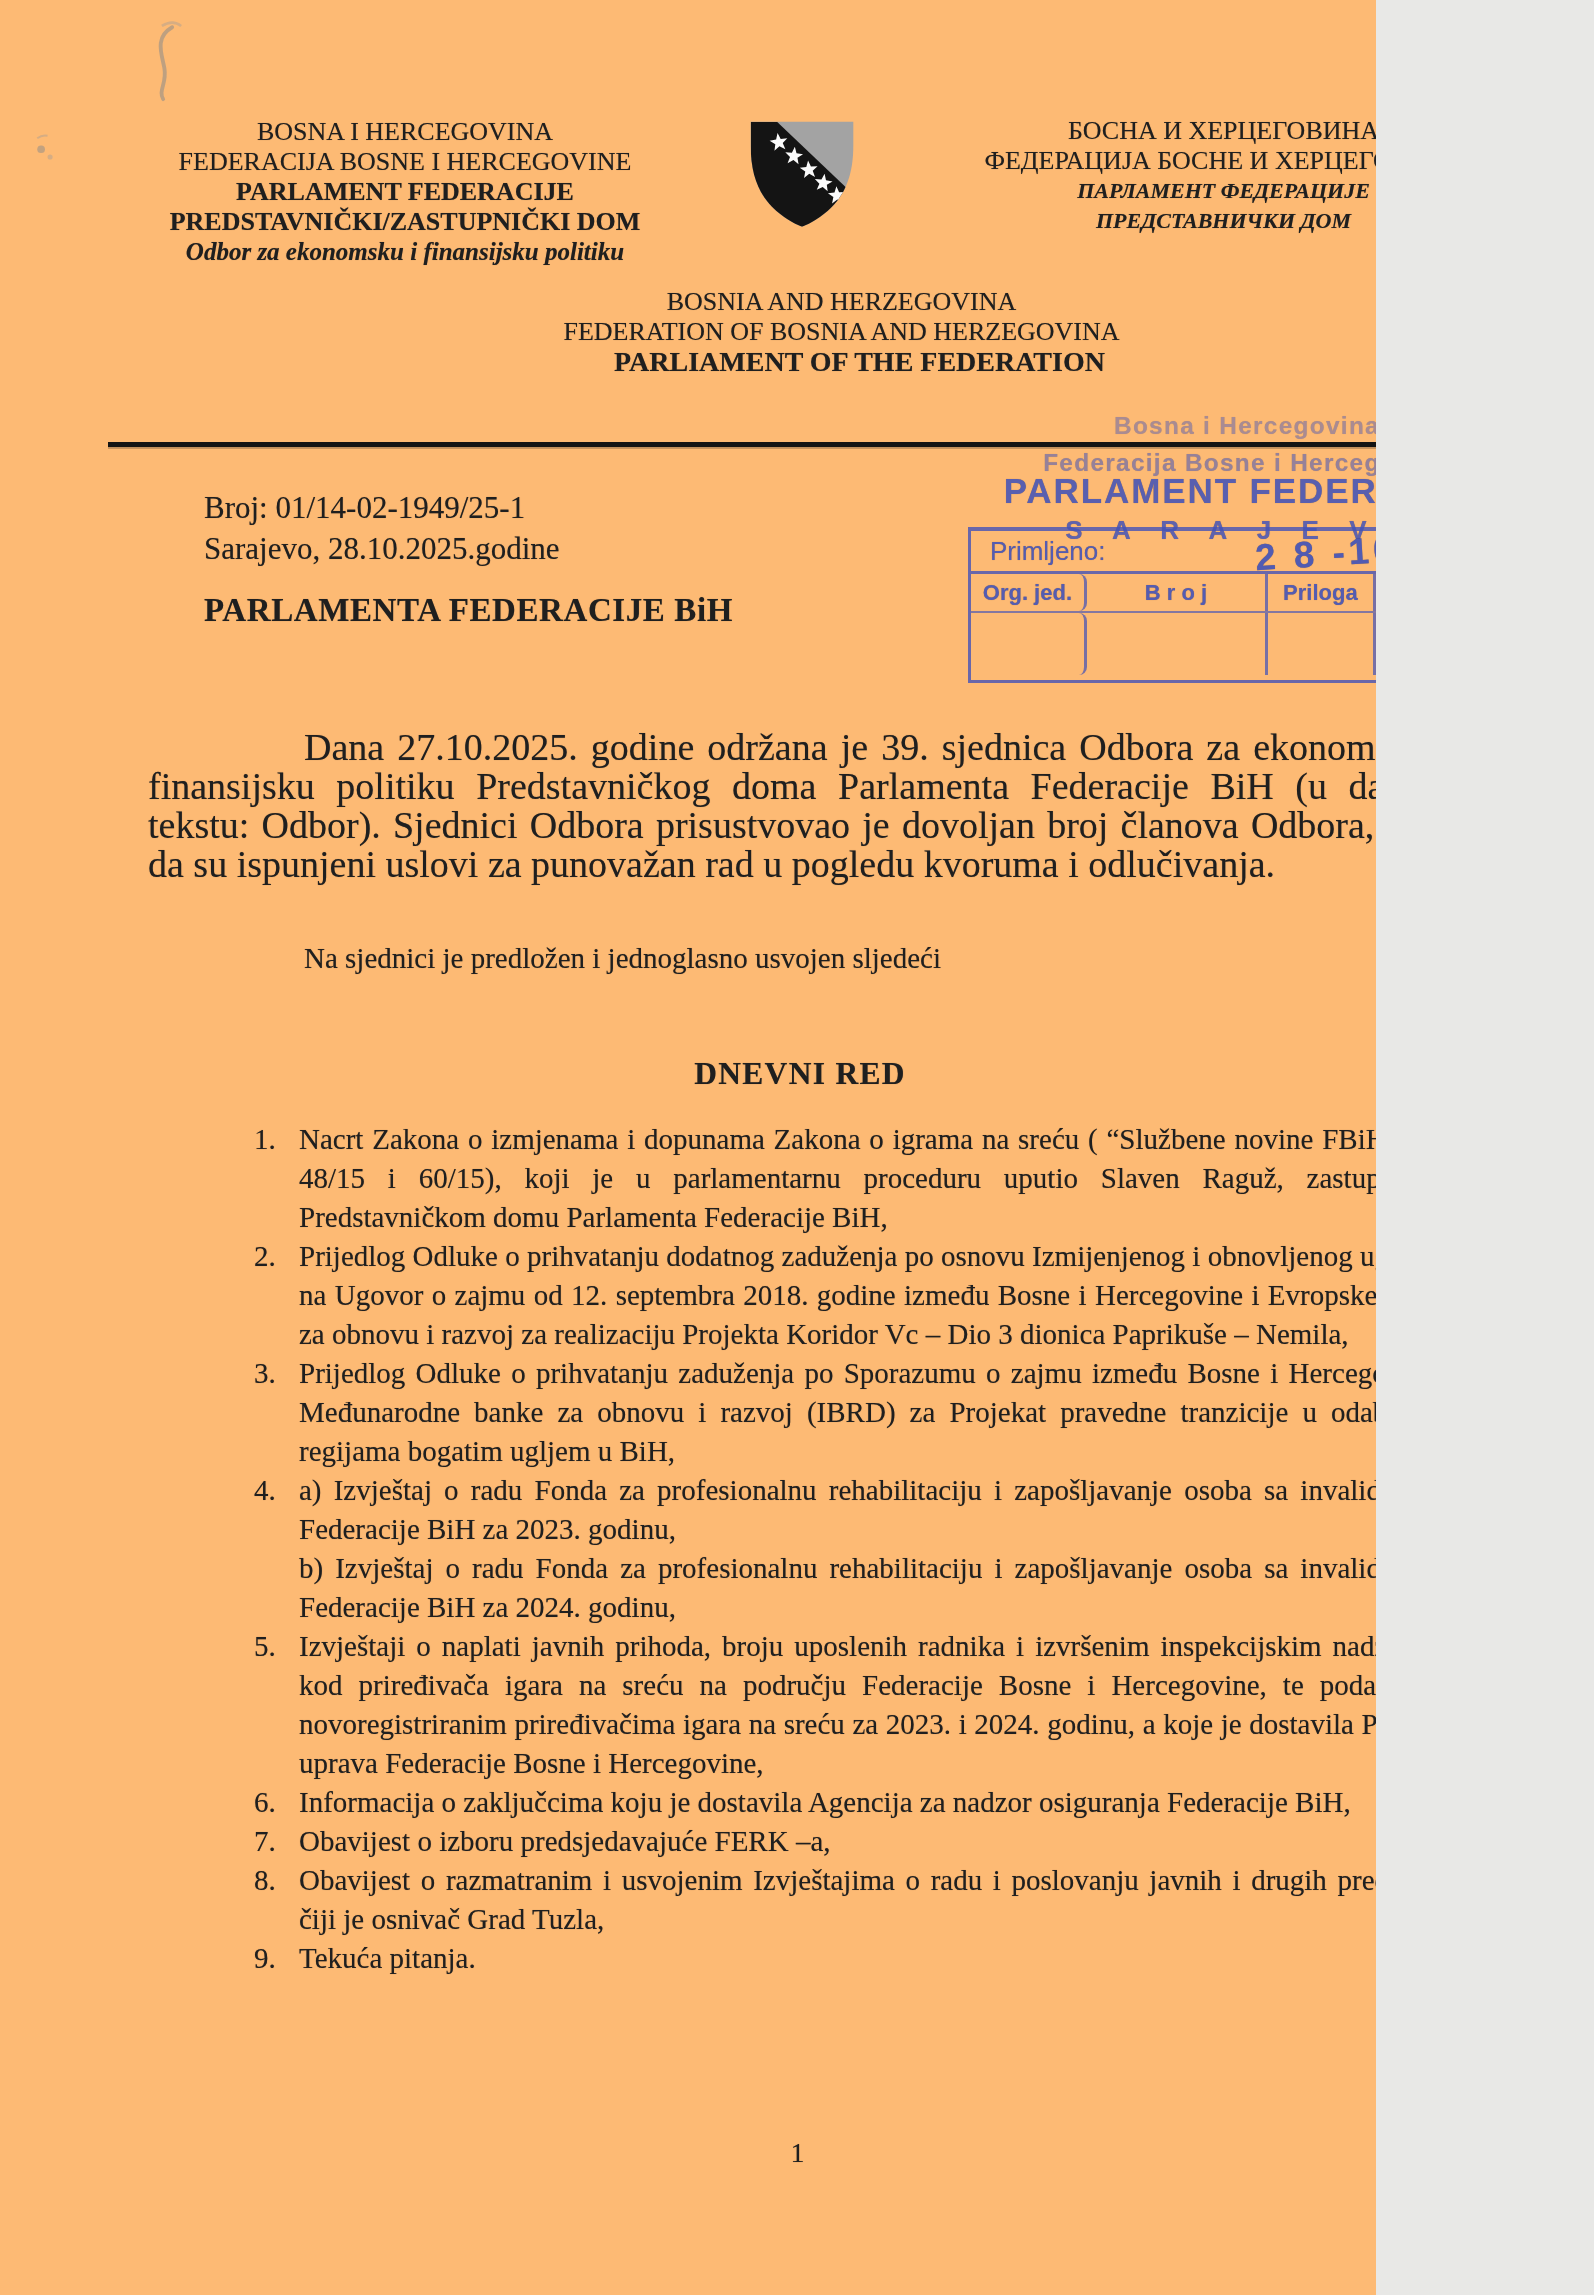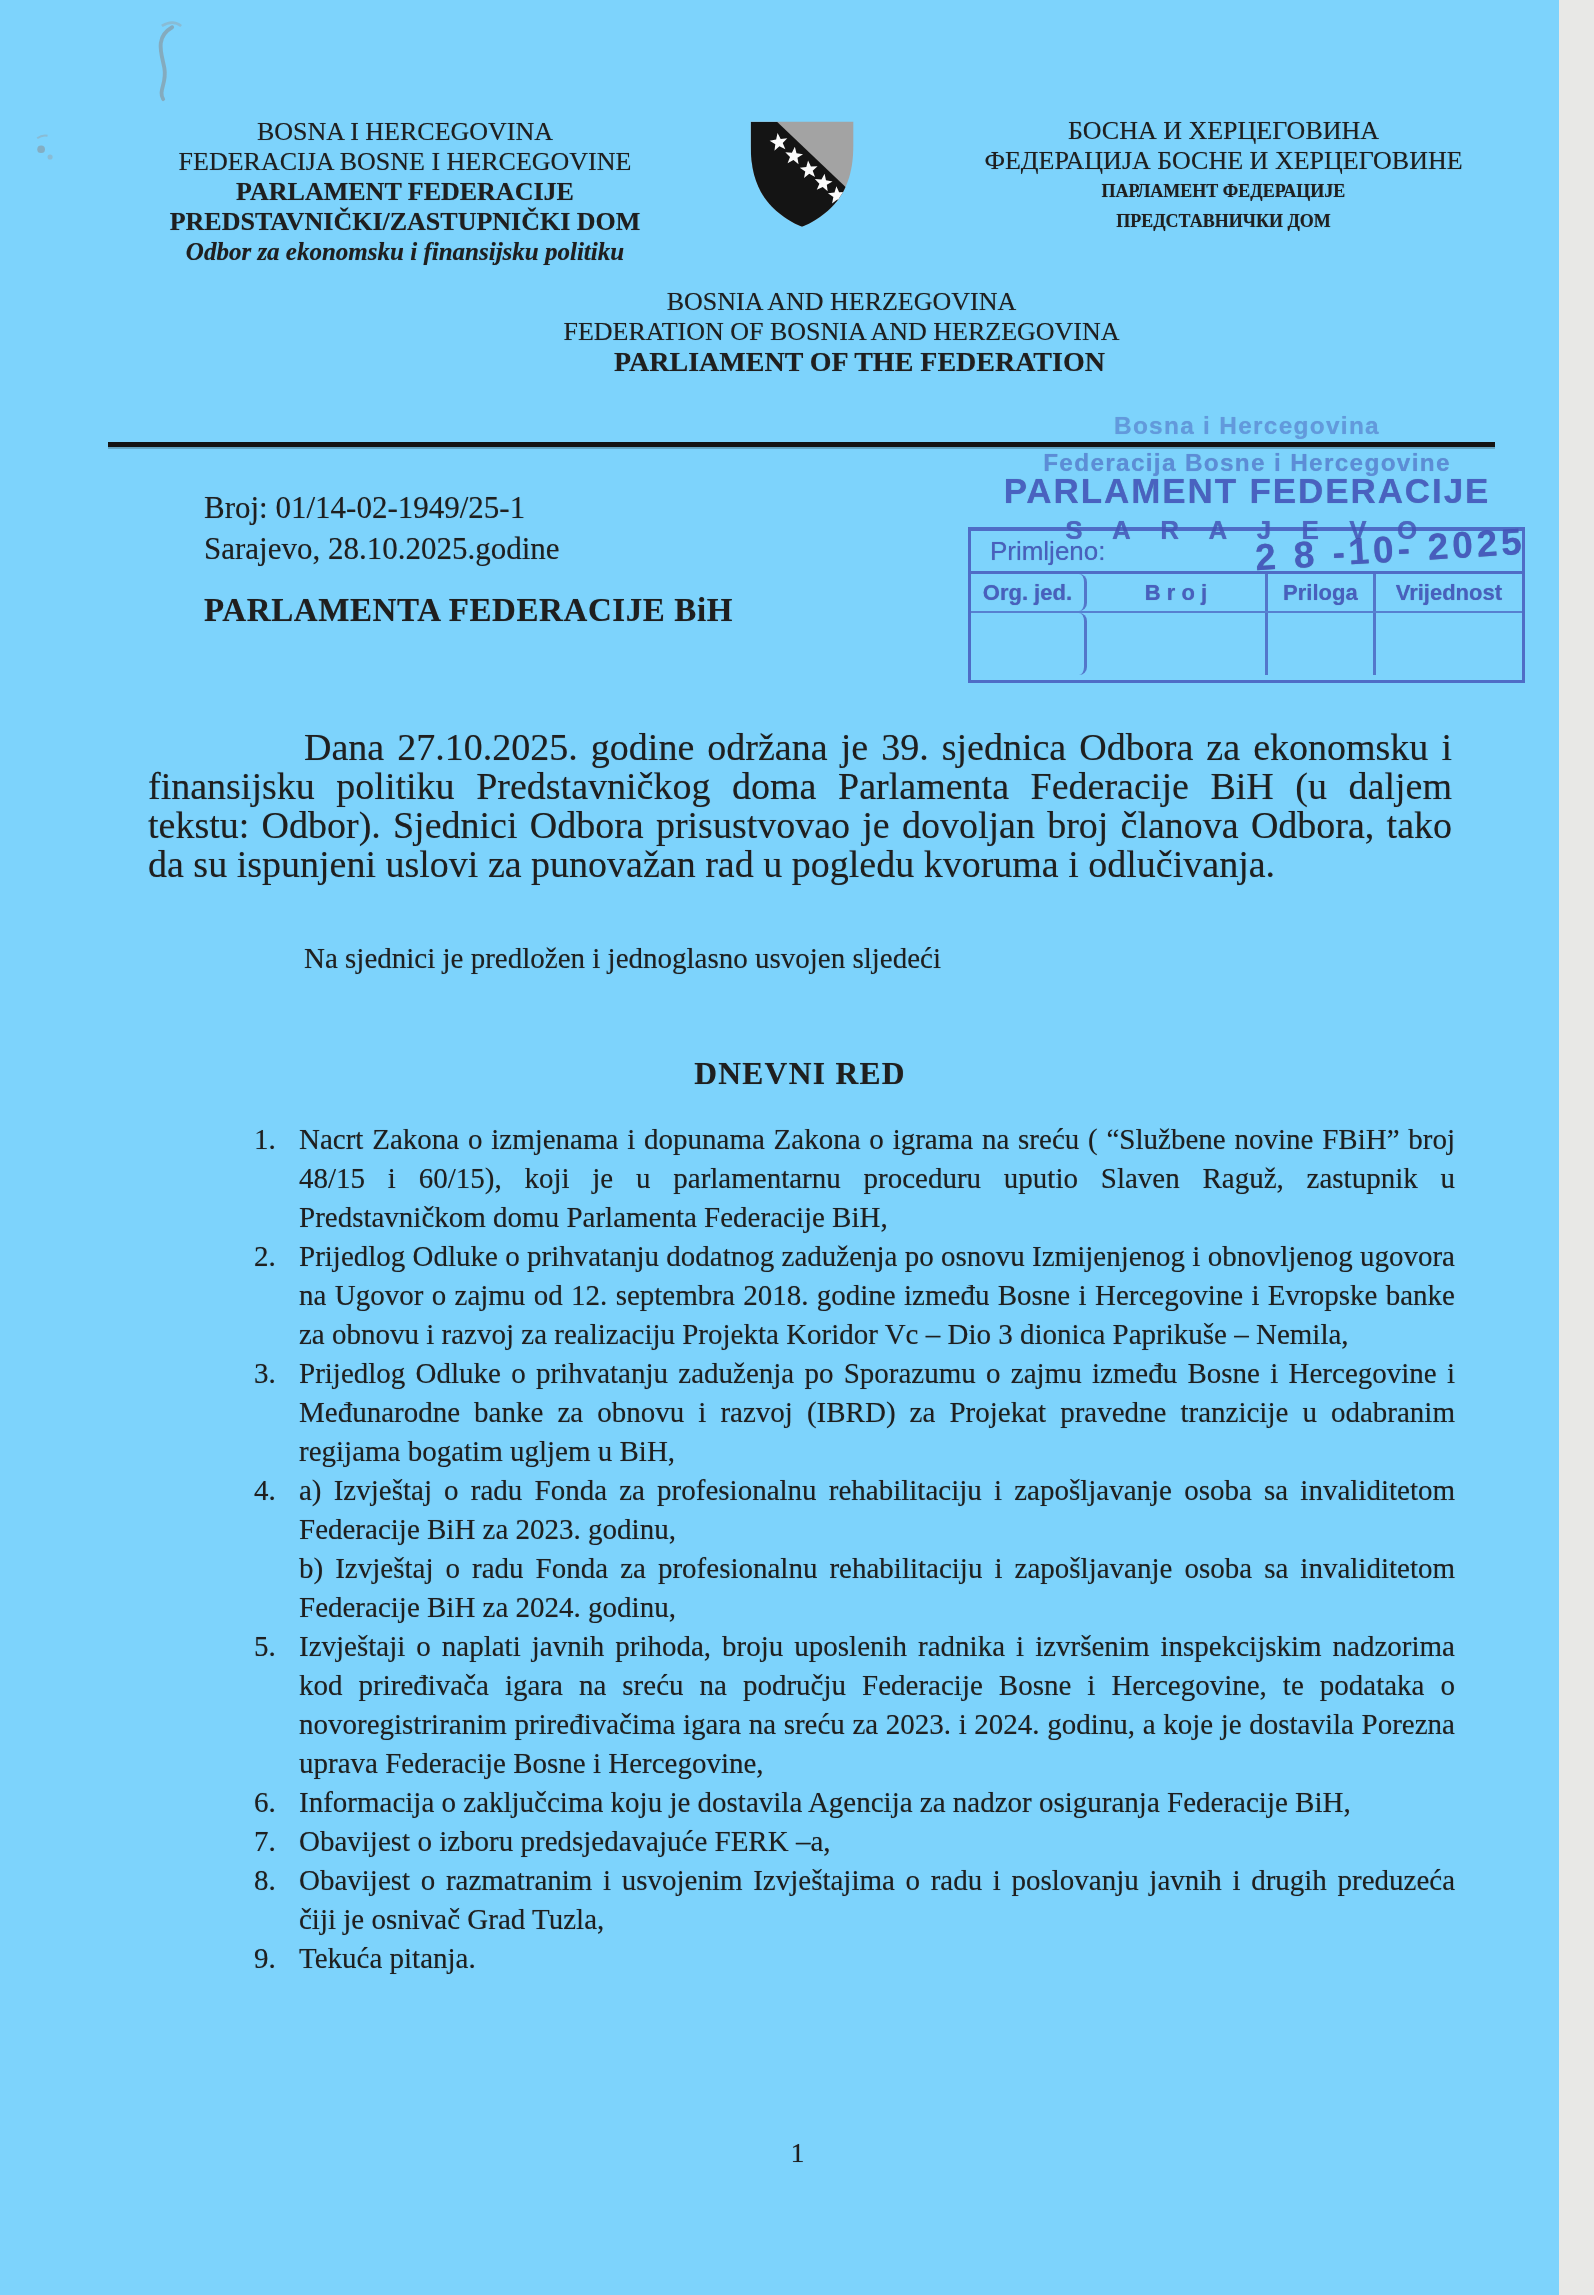--- a/index.html
+++ b/index.html
@@ -1,31 +1,31 @@
 <!DOCTYPE html>
 <html style="font-size:10.3px"><head>
 <meta charset="utf-8">
 <style>
   html,body{margin:0;padding:0;background:#e8e8e6;}
   .page{
     position:relative;
-    width:1559px;height:2295px;
-    background:#7dd3fc;
+    width:1376px;height:2295px;
+    background:#fdba74;
     font-family:"Liberation Serif", serif;
     color:#1f1f1f;
     overflow:hidden;
   }
   .scan{ text-shadow:0 0 0.8px rgba(25,25,25,0.45); }
 
   
   .hdr-left{position:absolute;left:106px;top:117px;width:598px;text-align:center;line-height:30px;font-size:26px;}
   .hdr-left .b{font-weight:bold;font-size:26px;}
   .hdr-left .bi{font-weight:bold;font-style:italic;font-size:25px;}
   .hdr-right{position:absolute;left:899px;top:116px;width:649px;text-align:center;line-height:30px;font-size:26px;}
-  .hdr-right .b{font-weight:bold;font-size:18px;}
+  .hdr-right .b{font-weight:bold;font-size:22px;font-style:italic;}
   .emblem{position:absolute;left:739px;top:108px;width:126px;height:122px;}
   .hdr-center{position:absolute;left:0px;top:287px;width:1595px;text-align:center;line-height:30px;font-size:26px;padding-left:44px;}
   .hdr-center .b{font-weight:bold;font-size:28px;margin-left:36px;}
 
   .rule{position:absolute;left:108px;top:442px;width:1387px;height:4.5px;background:#141414;box-shadow:0 1.9px 0 rgba(20,20,20,.25);}
 
   
   .stamp{position:absolute;left:964px;top:404px;width:566px;
          font-family:"Liberation Sans", sans-serif;color:#4353b8;filter:blur(0.3px);}
   .stamp .faint{width:100%;text-align:center;font-weight:bold;font-size:24.4px;opacity:.45;letter-spacing:1.3px;}

